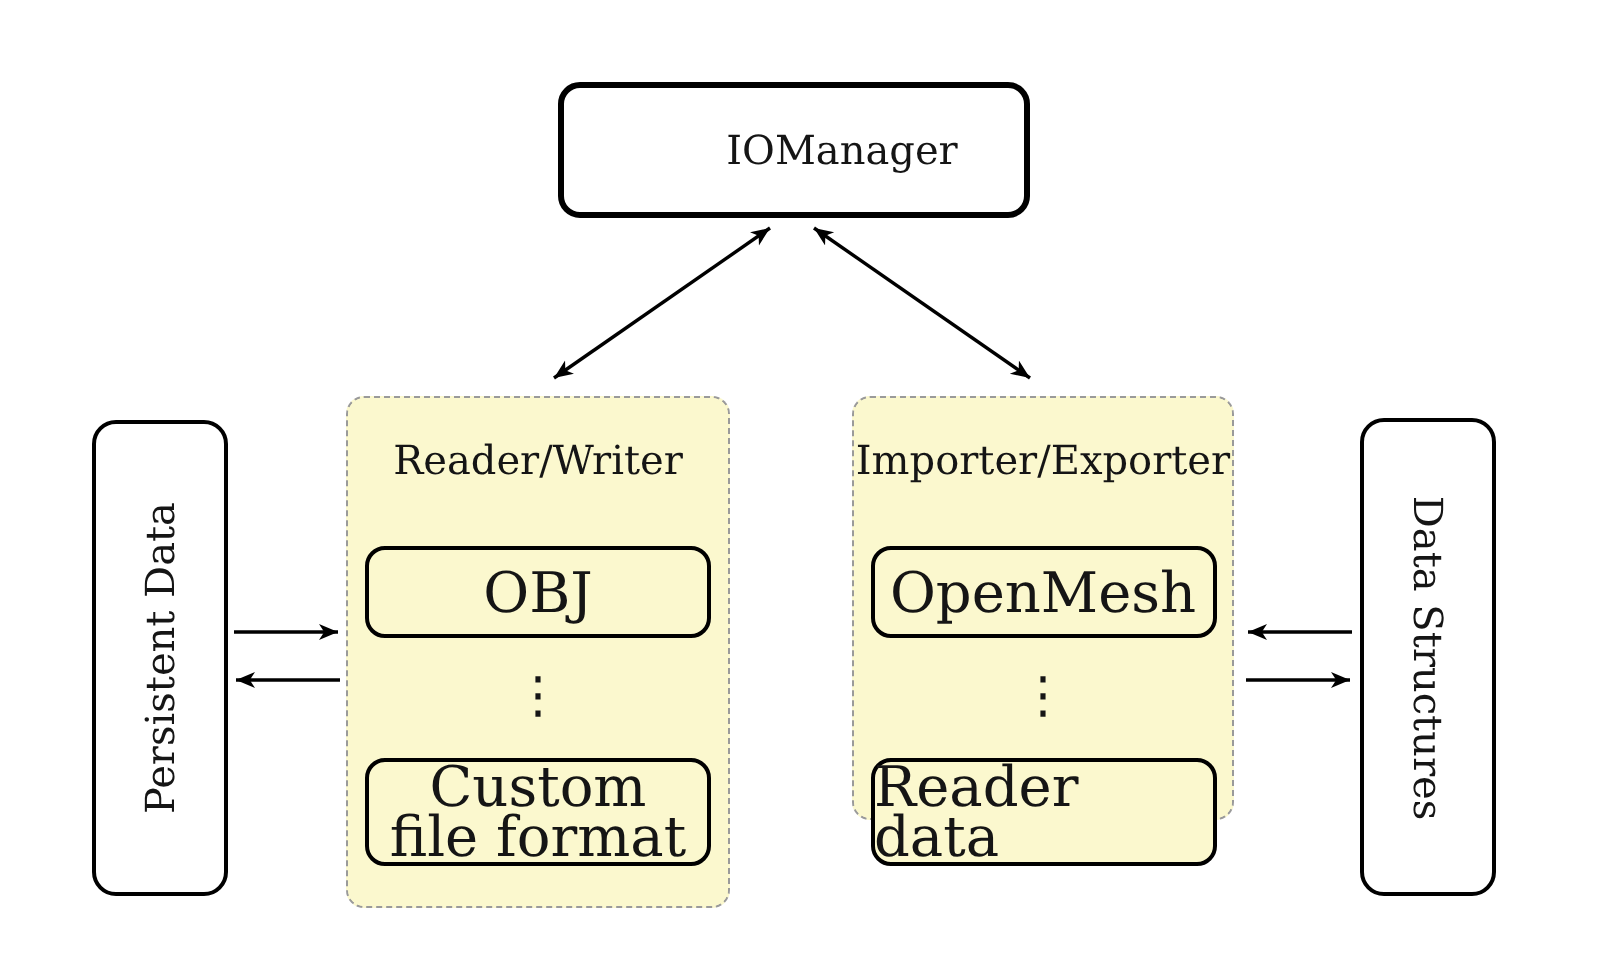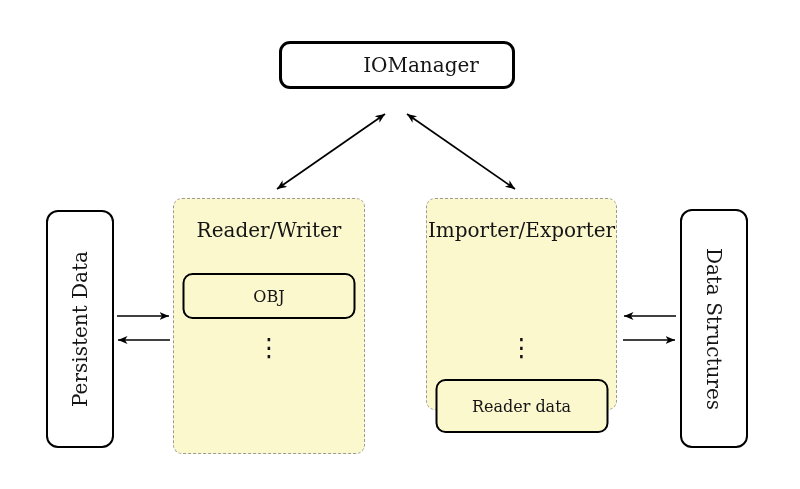--- a/index.html
+++ b/index.html
@@ -17,41 +17,41 @@
     font-family:"DejaVu Serif","Liberation Serif",serif;
     color:#151515;overflow:hidden;
   }
   .node{
     position:absolute;box-sizing:border-box;
     border:2.5px solid var(--node-border);
     border-radius:10px;background:var(--node-fill);
     display:flex;align-items:center;justify-content:center;
     font-size:20px;
   }
-  #io-manager{left:279px;top:41px;width:236px;height:48px;border-width:3px;border-radius:11px;padding-left:48px;}
+  #io-manager{left:279px;top:41px;width:236px;height:68px;border-width:3px;border-radius:11px;padding-left:48px;}
   .group{
     position:absolute;box-sizing:border-box;
     background:var(--group-fill);
     border:1.6px dashed var(--group-border);
     border-radius:9px;
     padding-left:20px;
   }
   #reader-writer-group{left:173px;top:198px;width:192px;height:256px;}
   #importer-exporter-group{left:426px;top:198px;width:191px;height:212px;}
   .group-title{
     position:absolute;top:19px;left:0;right:0;
     text-align:center;font-size:20px;white-space:nowrap;
   }
   .inner-box{
     position:absolute;left:50%;transform:translateX(-50%);
     box-sizing:border-box;width:173px;
     border:2.8px solid var(--node-border);border-radius:10px;
     background:var(--group-fill);
     display:flex;align-items:center;justify-content:center;
-    font-size:16px;text-align:left;
+    font-size:28px;text-align:left;
   }
   .inner-box.top-box{top:74px;height:46px;}
   .inner-box.bottom-box{top:180px;height:54px;flex-direction:column;line-height:25px;}
   .vdots{
     position:absolute;top:136px;left:0;right:0;
     text-align:center;line-height:1;
     font-family:"DejaVu Sans","Liberation Sans",sans-serif;
     font-size:25px;
   }
   .side-box{
@@ -93,24 +93,31 @@
   <div class="node" id="io-manager">
     <span>IOManager</span>
   </div>
 
   <div class="group" id="reader-writer-group">
     <div class="group-title">Reader/Writer</div>
     <div class="inner-box top-box">
       <span>OBJ</span>
     </div>
     <div class="vdots">⋮</div>
+    <div class="inner-box bottom-box">
+      <span>Custom</span>
+      <span>file format</span>
+    </div>
   </div>
 
   <div class="group" id="importer-exporter-group">
     <div class="group-title">Importer/Exporter</div>
+    <div class="inner-box top-box">
+      <span>OpenMesh</span>
+    </div>
     <div class="vdots">⋮</div>
     <div class="inner-box bottom-box">
       <span>Reader data</span>
     </div>
   </div>
 
   <div class="side-box" id="persistent-data">
     <span class="rot-label">Persistent Data</span>
   </div>
 

